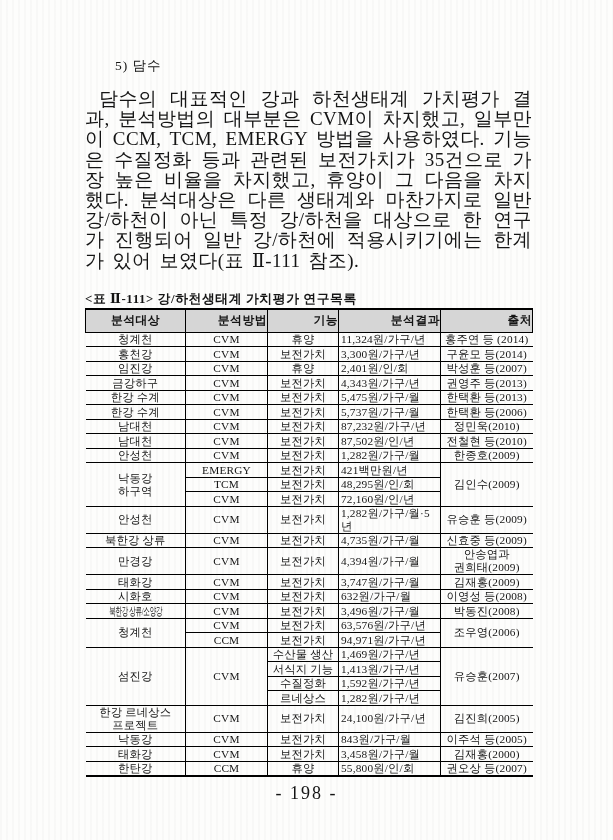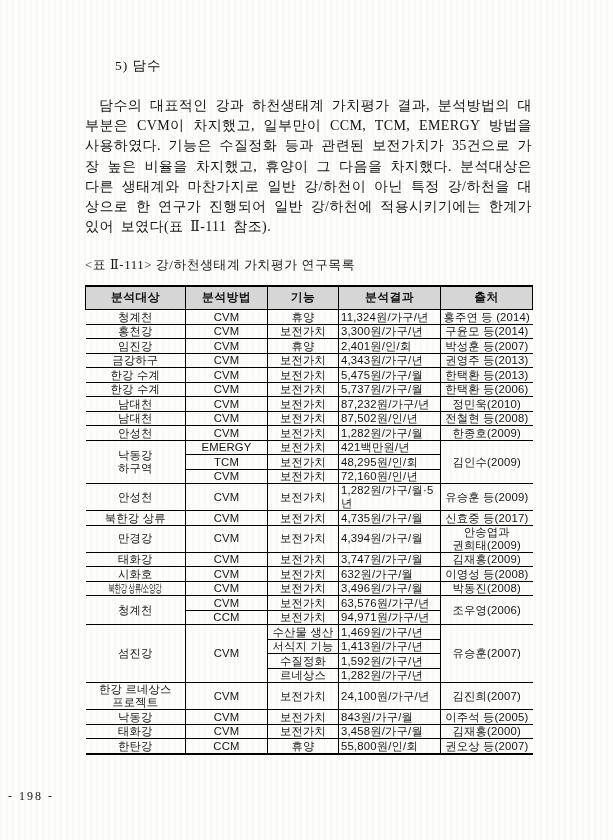--- a/index.html
+++ b/index.html
@@ -17,60 +17,60 @@
     width: 613px; height: 840px;
     box-sizing: border-box;
     padding: 57px 82px 0 85px;
   }
   .heading {
     margin-left: 30px;
     font-size: 13.5px;
     letter-spacing: 1px;
   }
   .para {
-    margin-top: 21px;
+    margin-top: 14px;
     width: 447px;
-    font-size: 14px;
+    font-size: 19px;
     line-height: 20.2px;
     text-align: justify;
     text-indent: 14px;
     letter-spacing: 0.4px;
     word-spacing: 3px;
   }
   .caption {
     margin-top: 20px;
     font-size: 12.8px;
     letter-spacing: 0.6px;
+    font-weight: bold;
   }
   table.research {
-    margin-top: 11px;
     width: 447px;
     border-collapse: collapse;
     table-layout: fixed;
-    font-family: Liberation Sans, sans-serif;
+    font-family: Liberation Serif, serif;
     font-size: 11.3px;
     border-bottom: 2.5px solid #000;
   }
   col.w0 { width: 100px; }
   col.w1 { width: 82px; }
   col.w2 { width: 71px; }
   col.w3 { width: 102px; }
   col.w4 { width: 92px; }
   th {
     background: #d6d6d6;
     border-top: 2.2px solid #000;
     border-bottom: 1.8px solid #000;
     font-weight: 600;
     font-size: 11.8px;
     height: 22px;
     padding: 0;
     letter-spacing: 0.5px;
   }
   th.c0 { border-left: 1.2px solid #000; }
-  th.c1, th.c2, th.c3, th.c4 { border-left: 1px solid #000; }
+  th.c1, th.c2, th.c3, th.c4 { border-left: 1px solid #000; text-align: right; }
   th.c4 { border-right: 1.2px solid #000; }
   td {
     border-top: 1px solid #000;
     text-align: center;
     height: 13.5px;
     line-height: 13px;
     padding: 0 2px;
     white-space: pre-line;
     overflow: hidden;
     letter-spacing: 0.2px;
@@ -79,23 +79,24 @@
   td.left { text-align: left; }
   .sq {
     display: inline-block;
     transform: scaleX(0.58);
     transform-origin: 50% 50%;
     white-space: nowrap;
     letter-spacing: -0.5px;
   }
   .pagenum {
     position: absolute;
-    left: 8px; right: 0;
+    left: 0; right: 0;
     bottom: 36px;
-    font-size: 12px;
+    text-align: center;
+    font-size: 18px;
     letter-spacing: 2px;
   }
 </style>
 </head>
 <body>
 
 <div class="page">
 
   <div class="heading">5) 담수</div>
 
@@ -168,21 +169,21 @@
           <td class="c1">CVM</td>
           <td class="c2">보전가치</td>
           <td class="c3 left">87,232원/가구/년</td>
           <td class="c4">정민욱(2010)</td>
         </tr>
         <tr>
           <td class="c0">남대천</td>
           <td class="c1">CVM</td>
           <td class="c2">보전가치</td>
           <td class="c3 left">87,502원/인/년</td>
-          <td class="c4">전철현 등(2008)</td>
+          <td class="c4">전철현 등(2010)</td>
         </tr>
         <tr>
           <td class="c0">안성천</td>
           <td class="c1">CVM</td>
           <td class="c2">보전가치</td>
           <td class="c3 left">1,282원/가구/월</td>
           <td class="c4">한종호(2009)</td>
         </tr>
         <tr>
           <td class="c0" rowspan="3">낙동강
@@ -207,21 +208,21 @@
           <td class="c1">CVM</td>
           <td class="c2">보전가치</td>
           <td class="c3 left">1,282원/가구/월·5년</td>
           <td class="c4">유승훈 등(2009)</td>
         </tr>
         <tr>
           <td class="c0">북한강 상류</td>
           <td class="c1">CVM</td>
           <td class="c2">보전가치</td>
           <td class="c3 left">4,735원/가구/월</td>
-          <td class="c4">신효중 등(2017)</td>
+          <td class="c4">신효중 등(2009)</td>
         </tr>
         <tr>
           <td class="c0">만경강</td>
           <td class="c1">CVM</td>
           <td class="c2">보전가치</td>
           <td class="c3 left">4,394원/가구/월</td>
           <td class="c4">안송엽과
 권희태(2009)</td>
         </tr>
         <tr>
@@ -275,21 +276,21 @@
         <tr>
           <td class="c2">르네상스</td>
           <td class="c3 left">1,282원/가구/년</td>
         </tr>
         <tr>
           <td class="c0">한강 르네상스
 프로젝트</td>
           <td class="c1">CVM</td>
           <td class="c2">보전가치</td>
           <td class="c3 left">24,100원/가구/년</td>
-          <td class="c4">김진희(2007)</td>
+          <td class="c4">김진희(2005)</td>
         </tr>
         <tr>
           <td class="c0">낙동강</td>
           <td class="c1">CVM</td>
           <td class="c2">보전가치</td>
           <td class="c3 left">843원/가구/월</td>
           <td class="c4">이주석 등(2005)</td>
         </tr>
         <tr>
           <td class="c0">태화강</td>

